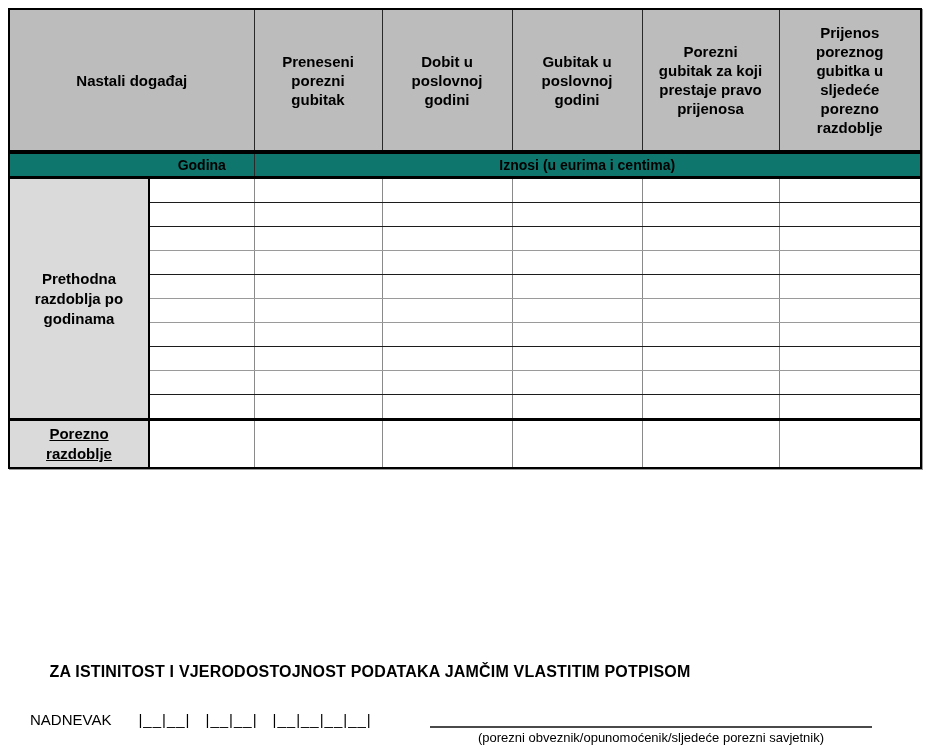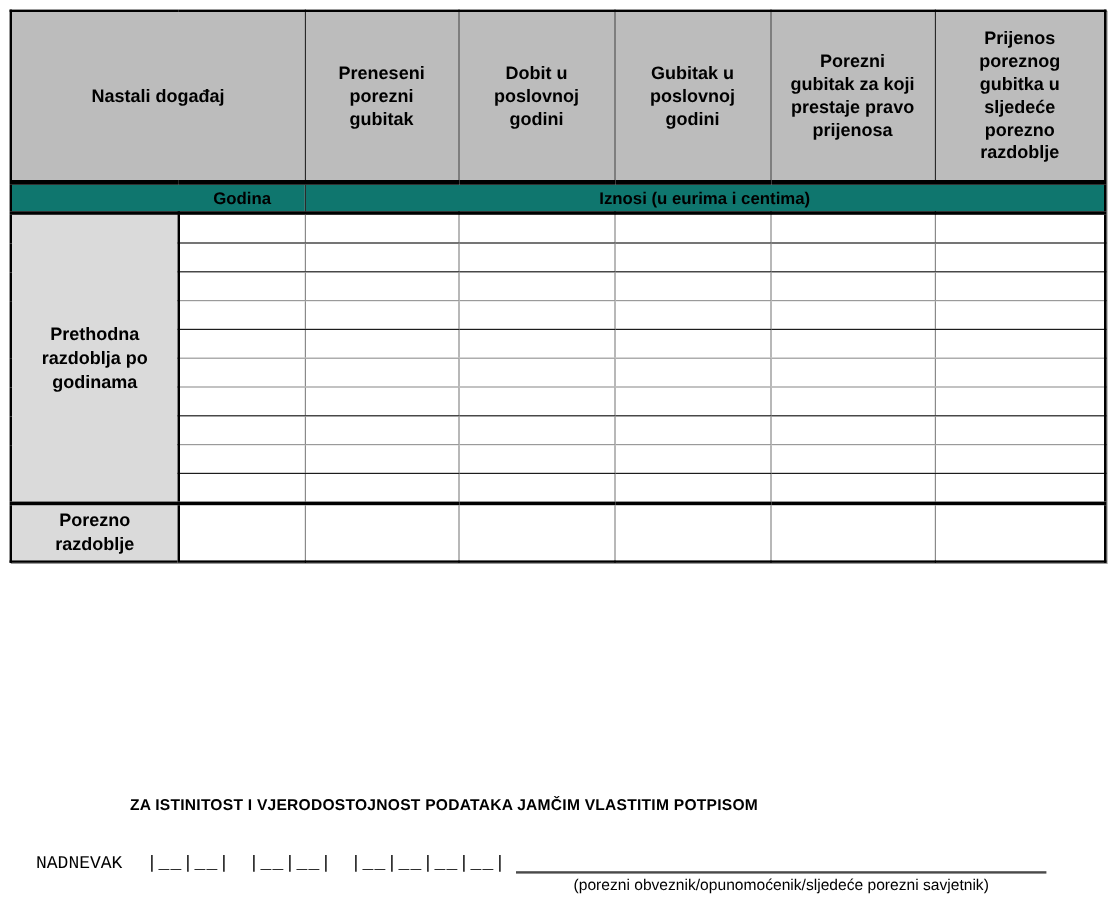--- a/index.html
+++ b/index.html
@@ -44,29 +44,29 @@
     border-right:2px solid #000;border-left:none;
     font-weight:bold;font-size:15px;line-height:20px;
     text-align:center;vertical-align:middle;padding:0 8px !important;
   }
   td.year-cell{border-left:2px solid #000 !important;}
   
   .last-row td{
     background:#ffffff;height:46px;border-left:1px solid #8a8a8a;
     border-top:3px solid #000;
   }
-  .last-row td.side-label{padding:0 16px !important;}
+  .last-row td.side-label{padding:0 16px !important;text-decoration:underline;}
   
   .statement{
     position:absolute;top:663px;left:0;width:740px;
-    text-align:center;font-weight:bold;font-size:13px;letter-spacing:0.2px;
+    text-align:center;font-weight:bold;font-size:16px;letter-spacing:0.2px;
   }
   .date-row{
     position:absolute;top:711px;left:30px;
-    display:flex;align-items:flex-start;gap:20px;font-size:15px;font-family:Liberation Mono, monospace;
+    display:flex;align-items:flex-start;gap:27px;font-size:15px;
   }
   .date-boxes{display:flex;gap:15px;}
   .date-box{font-size:15px;letter-spacing:1px;white-space:pre;}
   .sig-line{
     position:absolute;top:726px;left:430px;width:442px;height:0;
     border-top:2px solid #4a4a4a;
   }
   .sig-caption{
     position:absolute;top:730px;left:430px;width:442px;
     text-align:center;font-size:13px;

